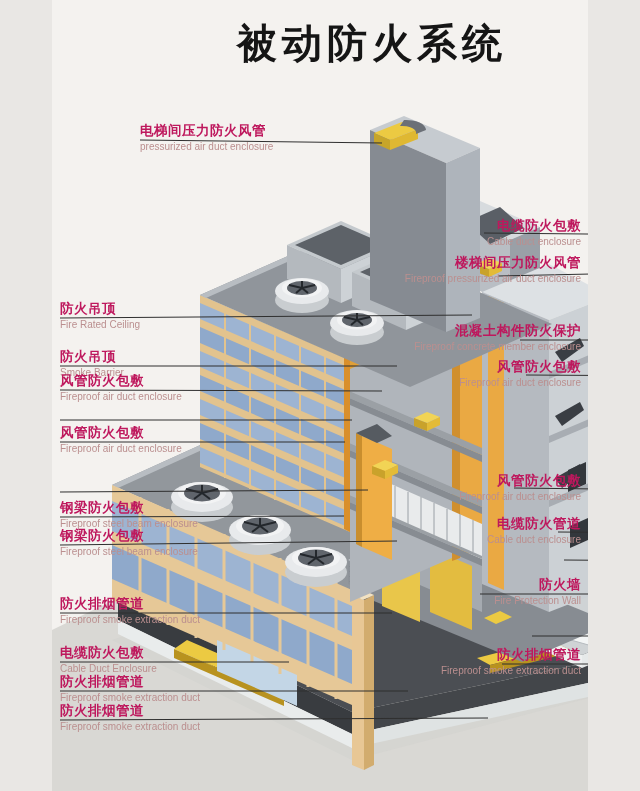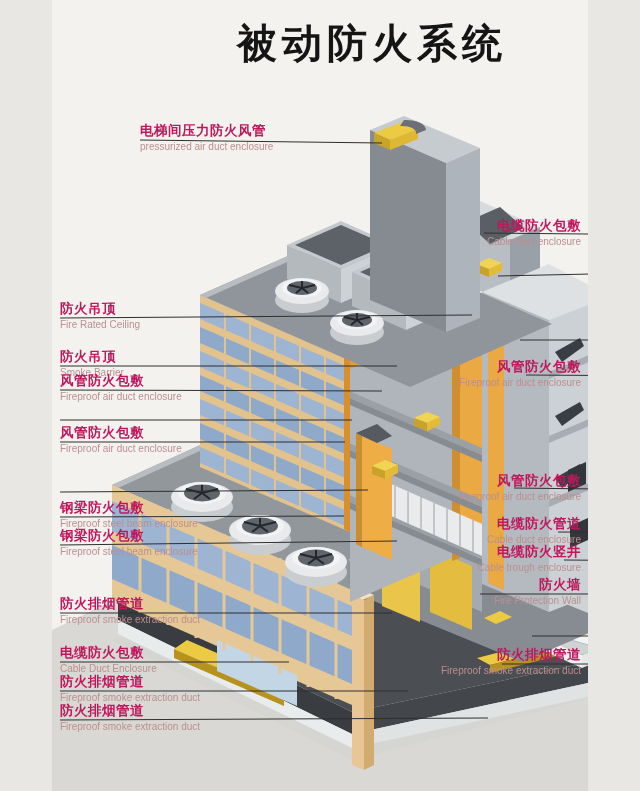--- a/index.html
+++ b/index.html
@@ -389,36 +389,40 @@
   </div>
   <div class="callout left" style="left:8px;top:703px">
     <div class="zh">防火排烟管道</div>
     <div class="en">Fireproof smoke extraction duct</div>
   </div>
 
   <div class="callout right" style="right:7px;top:218px">
     <div class="zh">电缆防火包敷</div>
     <div class="en">Cable duct enclosure</div>
   </div>
+  <div class="callout right" style="right:7px;top:255px">
+    <div class="zh">楼梯间压力防火风管</div>
+    <div class="en">Fireproof pressurized air duct enclosure</div>
+  </div>
+  <div class="callout right" style="right:7px;top:323px">
+    <div class="zh">混凝土构件防火保护</div>
+    <div class="en">Fireproof concrete member enclosure</div>
+  </div>
   <div class="callout right" style="right:7px;top:359px">
     <div class="zh">风管防火包敷</div>
     <div class="en">Fireproof air duct enclosure</div>
   </div>
   <div class="callout right" style="right:7px;top:473px">
     <div class="zh">风管防火包敷</div>
     <div class="en">Fireproof air duct enclosure</div>
   </div>
   <div class="callout right" style="right:7px;top:516px">
     <div class="zh">电缆防火管道</div>
     <div class="en">Cable duct enclosure</div>
   </div>
-  <div class="callout right" style="right:7px;top:544px">
-    <div class="zh">电缆防火竖井</div>
-    <div class="en">Cable trough enclosure</div>
-  </div>
   <div class="callout right" style="right:7px;top:577px">
     <div class="zh">防火墙</div>
     <div class="en">Fire Protection Wall</div>
   </div>
   <div class="callout right" style="right:7px;top:647px">
     <div class="zh">防火排烟管道</div>
     <div class="en">Fireproof smoke extraction duct</div>
   </div>
 </div>
 

